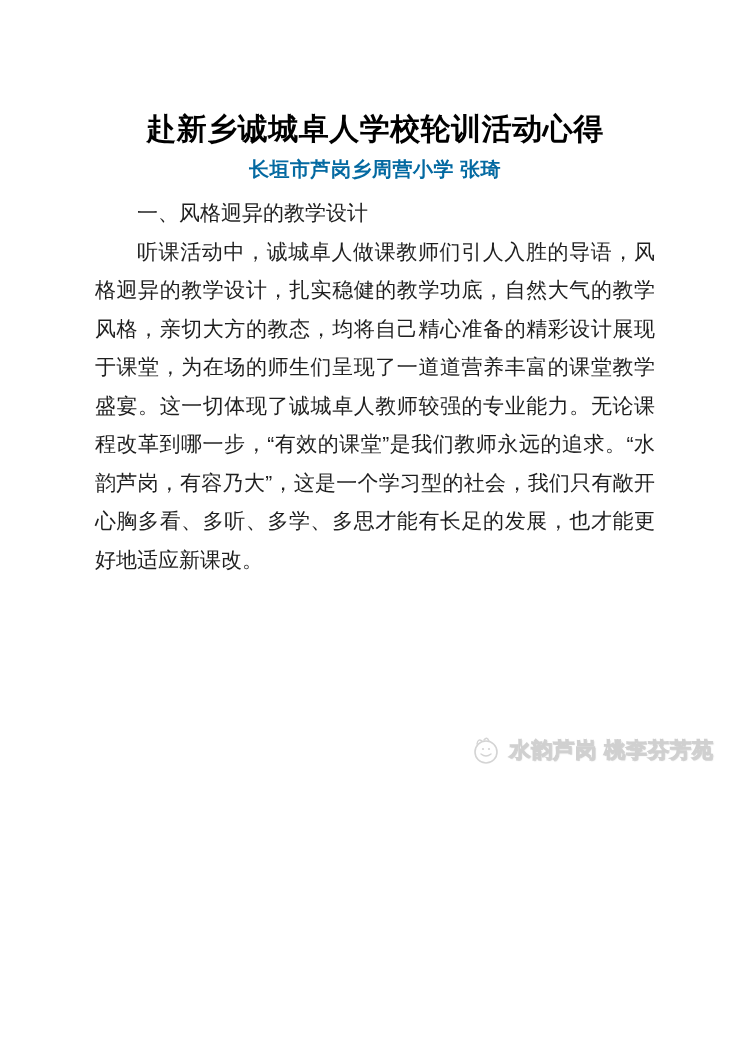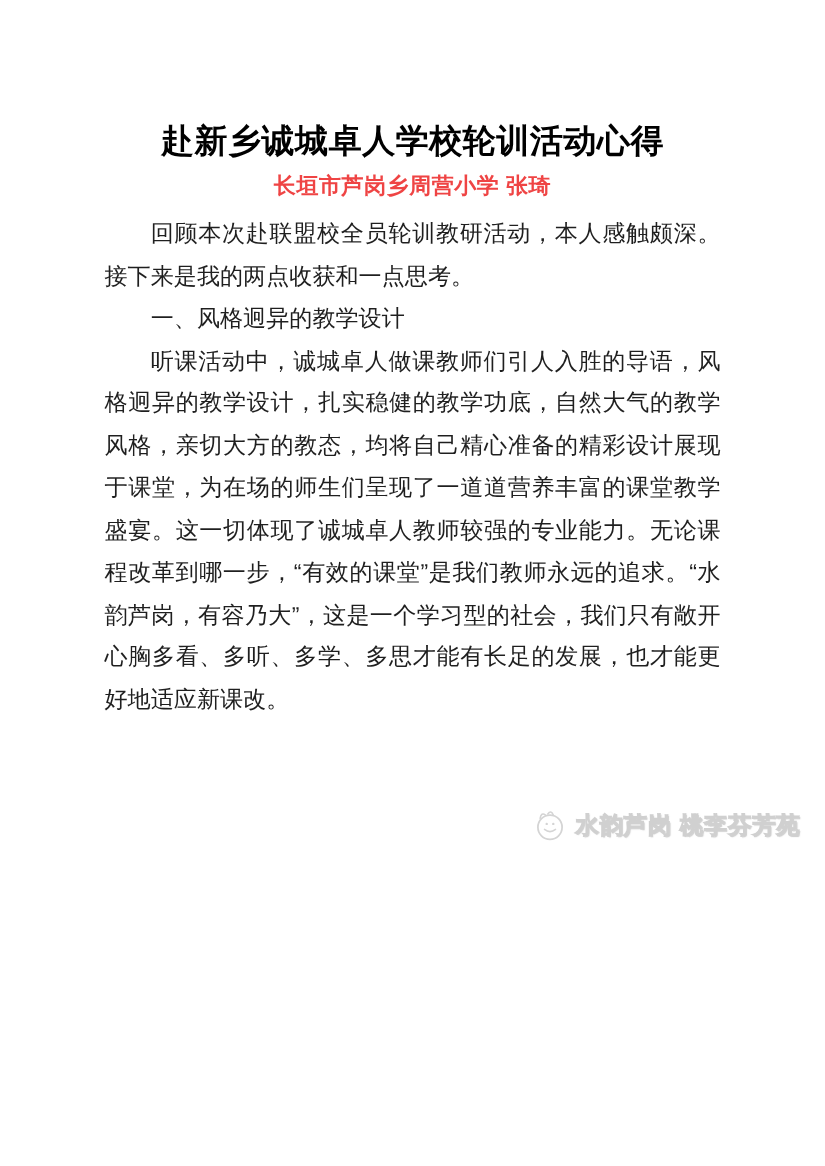--- a/index.html
+++ b/index.html
@@ -20,39 +20,39 @@
     font-weight: 700;
     color: #000000;
     letter-spacing: 0.5px;
   }
   .doc-byline {
     margin-top: 11px;
     text-align: center;
     font-size: 20px;
     line-height: 24px;
     font-weight: 700;
-    color: #ef4444;
+    color: #0369a1;
     letter-spacing: 0.5px;
   }
   .doc-body {
     width: 560px;
     margin: 13px auto 0 auto;
     font-size: 21px;
     line-height: 38.5px;
     color: #1f1f1f;
     text-align: justify;
     text-justify: inter-ideograph;
   }
   .doc-body p {
     margin: 0;
     text-indent: 2em;
   }
   .watermark {
     position: absolute;
-    right: 22px;
+    right: 36px;
     bottom: 16px;
     display: flex;
     align-items: center;
     gap: 7px;
     font-size: 21px;
     font-weight: 700;
     letter-spacing: 1px;
     color: #ffffff;
     -webkit-text-stroke: 1px #d0d0d0;
     text-shadow: 1px 1px 1px rgba(165,165,165,0.55);
@@ -64,21 +64,20 @@
 </head>
 <body>
 
 <div class="page">
 
   <h1 class="doc-title">赴新乡诚城卓人学校轮训活动心得</h1>
 
   <div class="doc-byline">长垣市芦岗乡周营小学 张琦</div>
 
   <div class="doc-body" id="doc-body">
-      <p class="body">回顾本次赴联盟校全员轮训教研活动，本人感触颇深。接下来是我的两点收获和一点思考。</p>
       <p class="heading">一、风格迥异的教学设计</p>
       <p class="body">听课活动中，诚城卓人做课教师们引人入胜的导语，风格迥异的教学设计，扎实稳健的教学功底，自然大气的教学风格，亲切大方的教态，均将自己精心准备的精彩设计展现于课堂，为在场的师生们呈现了一道道营养丰富的课堂教学盛宴。这一切体现了诚城卓人教师较强的专业能力。无论课程改革到哪一步，“有效的课堂”是我们教师永远的追求。“水韵芦岗，有容乃大”，这是一个学习型的社会，我们只有敞开心胸多看、多听、多学、多思才能有长足的发展，也才能更好地适应新课改。</p>
     </div>
 
   <div class="watermark">
     <span>
       <svg width="32" height="32" viewBox="0 0 32 32" fill="none">
         <circle cx="16" cy="18" r="11" fill="#ffffff" stroke="#d4d4d4" stroke-width="1.6"></circle>
         <path d="M7 10 Q8 4 12 7" stroke="#d4d4d4" stroke-width="1.4" fill="none" stroke-linecap="round"></path>
         <path d="M14 6 Q17 2 19 7" stroke="#d4d4d4" stroke-width="1.4" fill="none" stroke-linecap="round"></path>

